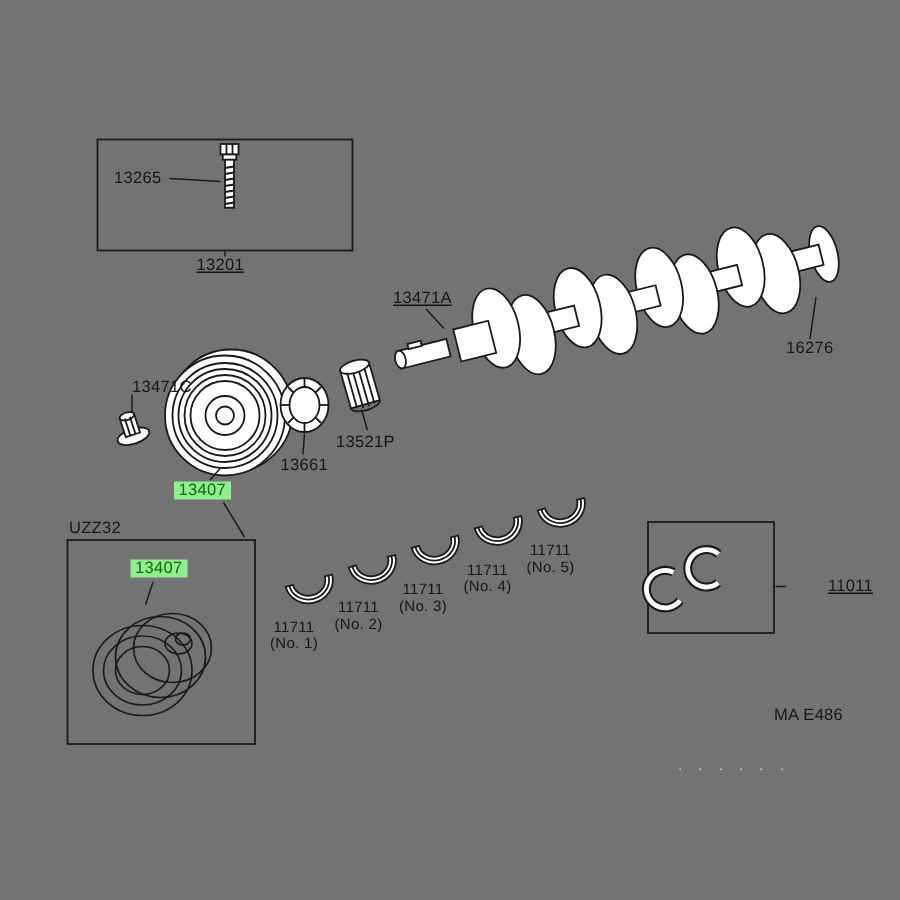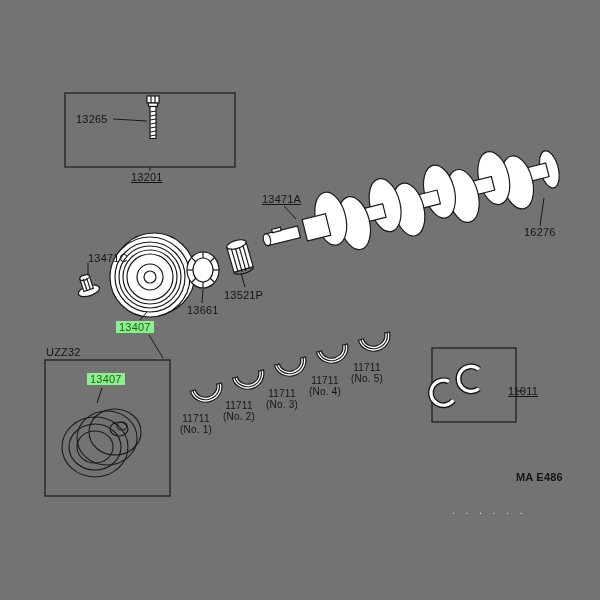--- a/index.html
+++ b/index.html
@@ -10,21 +10,21 @@
   .stage svg{position:absolute;left:0;top:0;}
   .lbl{
     position:absolute;white-space:pre-line;line-height:1.12;letter-spacing:0.2px;
   }
   .center{transform:translateX(-50%);text-align:center;font-size:10px;}
   .hl{
     background:var(--highlight-bg,#90EE90);
     color:var(--highlight-fg,#0E6B0E);
     padding:0 3px;font-weight:normal;
   }
-  .figcode{font-weight:bold;}
+  .figcode{font-weight:normal;}
   .watermark{color:#d9d9d9;font-size:10px;letter-spacing:4px;}
 </style>
 </head>
 <body>
 
 <div class="stage">
 
   <svg width="600" height="600" viewBox="0 0 600 600">
     <g stroke="#1a1a1a" stroke-width="1.2" fill="none">
 
@@ -184,17 +184,17 @@
 (No. 1)</span>
   <span class="lbl center" style="left:239px;top:400px;">11711
 (No. 2)</span>
   <span class="lbl center" style="left:282px;top:388px;">11711
 (No. 3)</span>
   <span class="lbl center" style="left:325px;top:375px;">11711
 (No. 4)</span>
   <span class="lbl center" style="left:367px;top:362px;">11711
 (No. 5)</span>
 
-  <span class="lbl" style="left:508px;top:385px;text-decoration:underline;">11011</span>
+  <span class="lbl" style="left:552px;top:385px;text-decoration:underline;">11011</span>
   <span class="lbl figcode" style="left:516px;top:471px;">MA E486</span>
   <span class="lbl watermark" style="left:452px;top:505px;">. . . . . .</span>
 
 </div>
 
 </body></html>

